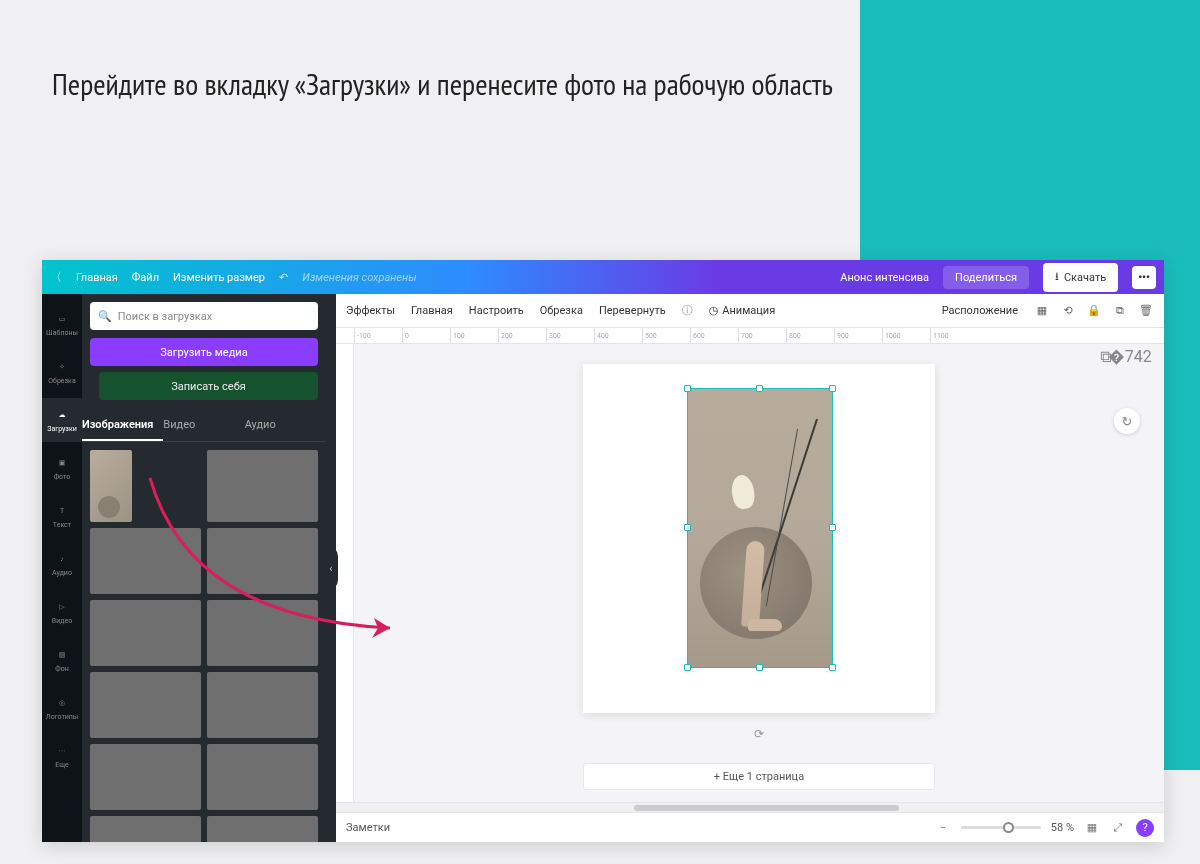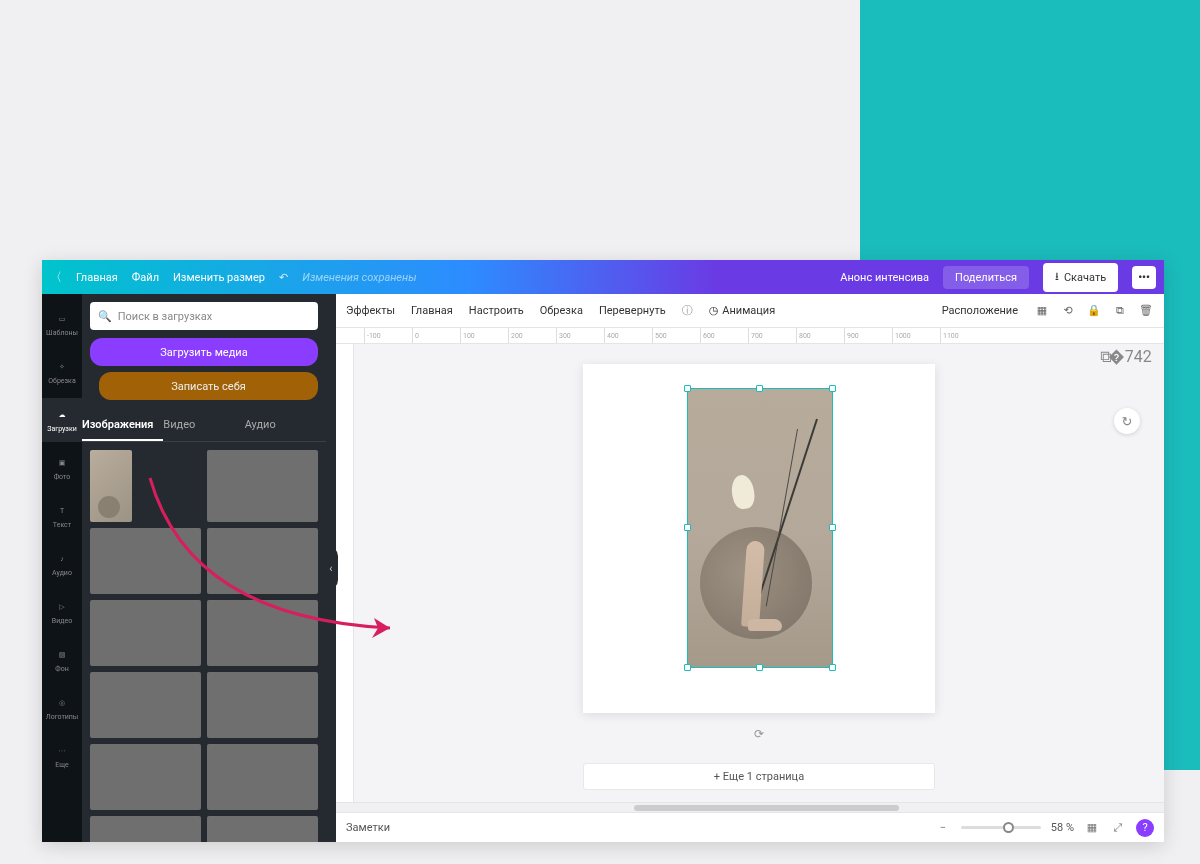--- a/index.html
+++ b/index.html
@@ -32,44 +32,44 @@
 
 
 .rail { width: 40px; background: #0e1318; display: flex; flex-direction: column; align-items: center; padding-top: 8px; gap: 4px; }
 .rail-item { width: 40px; height: 44px; display: flex; flex-direction: column; align-items: center; justify-content: center; color: #888; font-size: 7px; gap: 3px; cursor: pointer; }
 .rail-item.active { background: #252a30; color: #fff; }
 .rail-item .ricon { width: 14px; height: 14px; display: flex; align-items: center; justify-content: center; }
 
 
 .panel { width: 244px; background: #252a30; display: flex; flex-direction: column; color: #fff; font-size: 11px; }
 .panel .search { margin: 8px; height: 28px; background: #fff; border-radius: 4px; display: flex; align-items: center; padding: 0 8px; gap: 6px; color: #888; }
-.panel .pbtn { margin: 0 8px 6px; height: 28px; border-radius: 12px; display: flex; align-items: center; justify-content: center; font-size: 11px; cursor: pointer; }
+.panel .pbtn { margin: 0 8px 6px; height: 28px; border-radius: 4px; display: flex; align-items: center; justify-content: center; font-size: 11px; cursor: pointer; }
 .panel .pbtn.purple { background: #8b3dff; color: #fff; }
-.panel .pbtn.gray { background: #a16207; color: #eee; margin-left: 17px; }
+.panel .pbtn.gray { background: #14532d; color: #eee; margin-left: 17px; }
 .panel .tabs { display: flex; border-bottom: 1px solid #3a4048; margin: 4px 0 0; }
 .panel .tab { flex: 1; text-align: left; padding: 8px 0; color: #aaa; cursor: pointer; }
 .panel .tab.active { color: #fff; border-bottom: 2px solid #fff; font-weight: 600; }
 .panel .grid { padding: 8px; display: grid; grid-template-columns: 1fr 1fr; gap: 6px; overflow-y: auto; flex: 1; }
 .panel .thumb { background: #6f6f6f; border-radius: 2px; height: 66px; }
 .panel .thumb.first { background: linear-gradient(135deg,#b9ad9c,#9c9385); position: relative; overflow: hidden; }
 .panel .thumb.first::after{content:"";position:absolute;left:8px;bottom:4px;width:22px;height:22px;border-radius:50%;background:#8a8072;}
 
 
 .collapse { width: 10px; background: #252a30; position: relative; }
 .collapse::after { content: "‹"; position: absolute; top: 50%; left: -2px; transform: translateY(-50%); width: 14px; height: 44px; background: #252a30; border-radius: 0 10px 10px 0; color: #ccc; display: flex; align-items: center; justify-content: center; font-size: 11px; }
 
 
 .editor { flex: 1; display: flex; flex-direction: column; background: #f4f4f6; min-width: 0; }
 .toolbar { height: 34px; background: #fff; border-bottom: 1px solid #e5e5e8; display: flex; align-items: center; padding: 0 10px; gap: 16px; font-size: 11px; color: #333; }
 .toolbar .sep { flex: 1; }
 .toolbar .ticonset { display: flex; gap: 10px; align-items: center; color: #666; }
 .toolbar .tic { width: 16px; height: 16px; display:inline-flex; align-items:center; justify-content:center; cursor:pointer; }
 
 .ruler-h { height: 16px; background: #fff; border-bottom: 1px solid #e5e5e8; position: relative; overflow: hidden; }
-.ruler-h .ticks { position: absolute; left: 28px; right: 0; top: 0; height: 100%; display:flex; }
+.ruler-h .ticks { position: absolute; left: 18px; right: 0; top: 0; height: 100%; display:flex; }
 .ruler-h .tick { flex:none; width: 48px; font-size:7px; color:#aaa; border-left:1px solid #ddd; padding-left:2px; line-height:16px; }
 
 .workarea { flex: 1; display: flex; min-height: 0; }
 .ruler-v { width: 18px; background: #fff; border-right: 1px solid #e5e5e8; }
 .canvas-wrap { flex: 1; overflow: auto; position: relative; display: flex; flex-direction: column; align-items: center; padding: 20px 0 12px; }
 .page-controls { position: absolute; right: 26px; top: 4px; display: flex; gap: 8px; color: #888; }
 .page-controls .pc { width: 16px; height: 16px; cursor: pointer; display:inline-flex;align-items:center;justify-content:center; }
 .refresh-fab { position: absolute; right: 24px; top: 64px; width: 26px; height: 26px; border-radius: 50%; background: #fff; box-shadow: 0 1px 4px rgba(0,0,0,.15); display:flex;align-items:center;justify-content:center;color:#888;cursor:pointer;font-size:13px; }
 
 .canvas { width: 352px; height: 352px; background: #fff; box-shadow: 0 2px 10px rgba(0,0,0,.1); position: relative; }
@@ -101,20 +101,21 @@
 
 .arrow-svg { position: absolute; left: 130px; top: 468px; width: 300px; height: 200px; pointer-events: none; }
 
 </style>
 </head>
 <body>
 
 <div class="teal-block"></div>
 
 <div class="headline">
+  <div class="step-sub">Перейдите во вкладку «Загрузки» и перенесите фото на рабочую область</div>
 </div>
 
 <div class="app">
 
   <div class="topbar">
     <div class="left">
       <span class="chev">〈</span>
       <span>Главная</span>
       <span>Файл</span>
       <span>Изменить размер</span>

